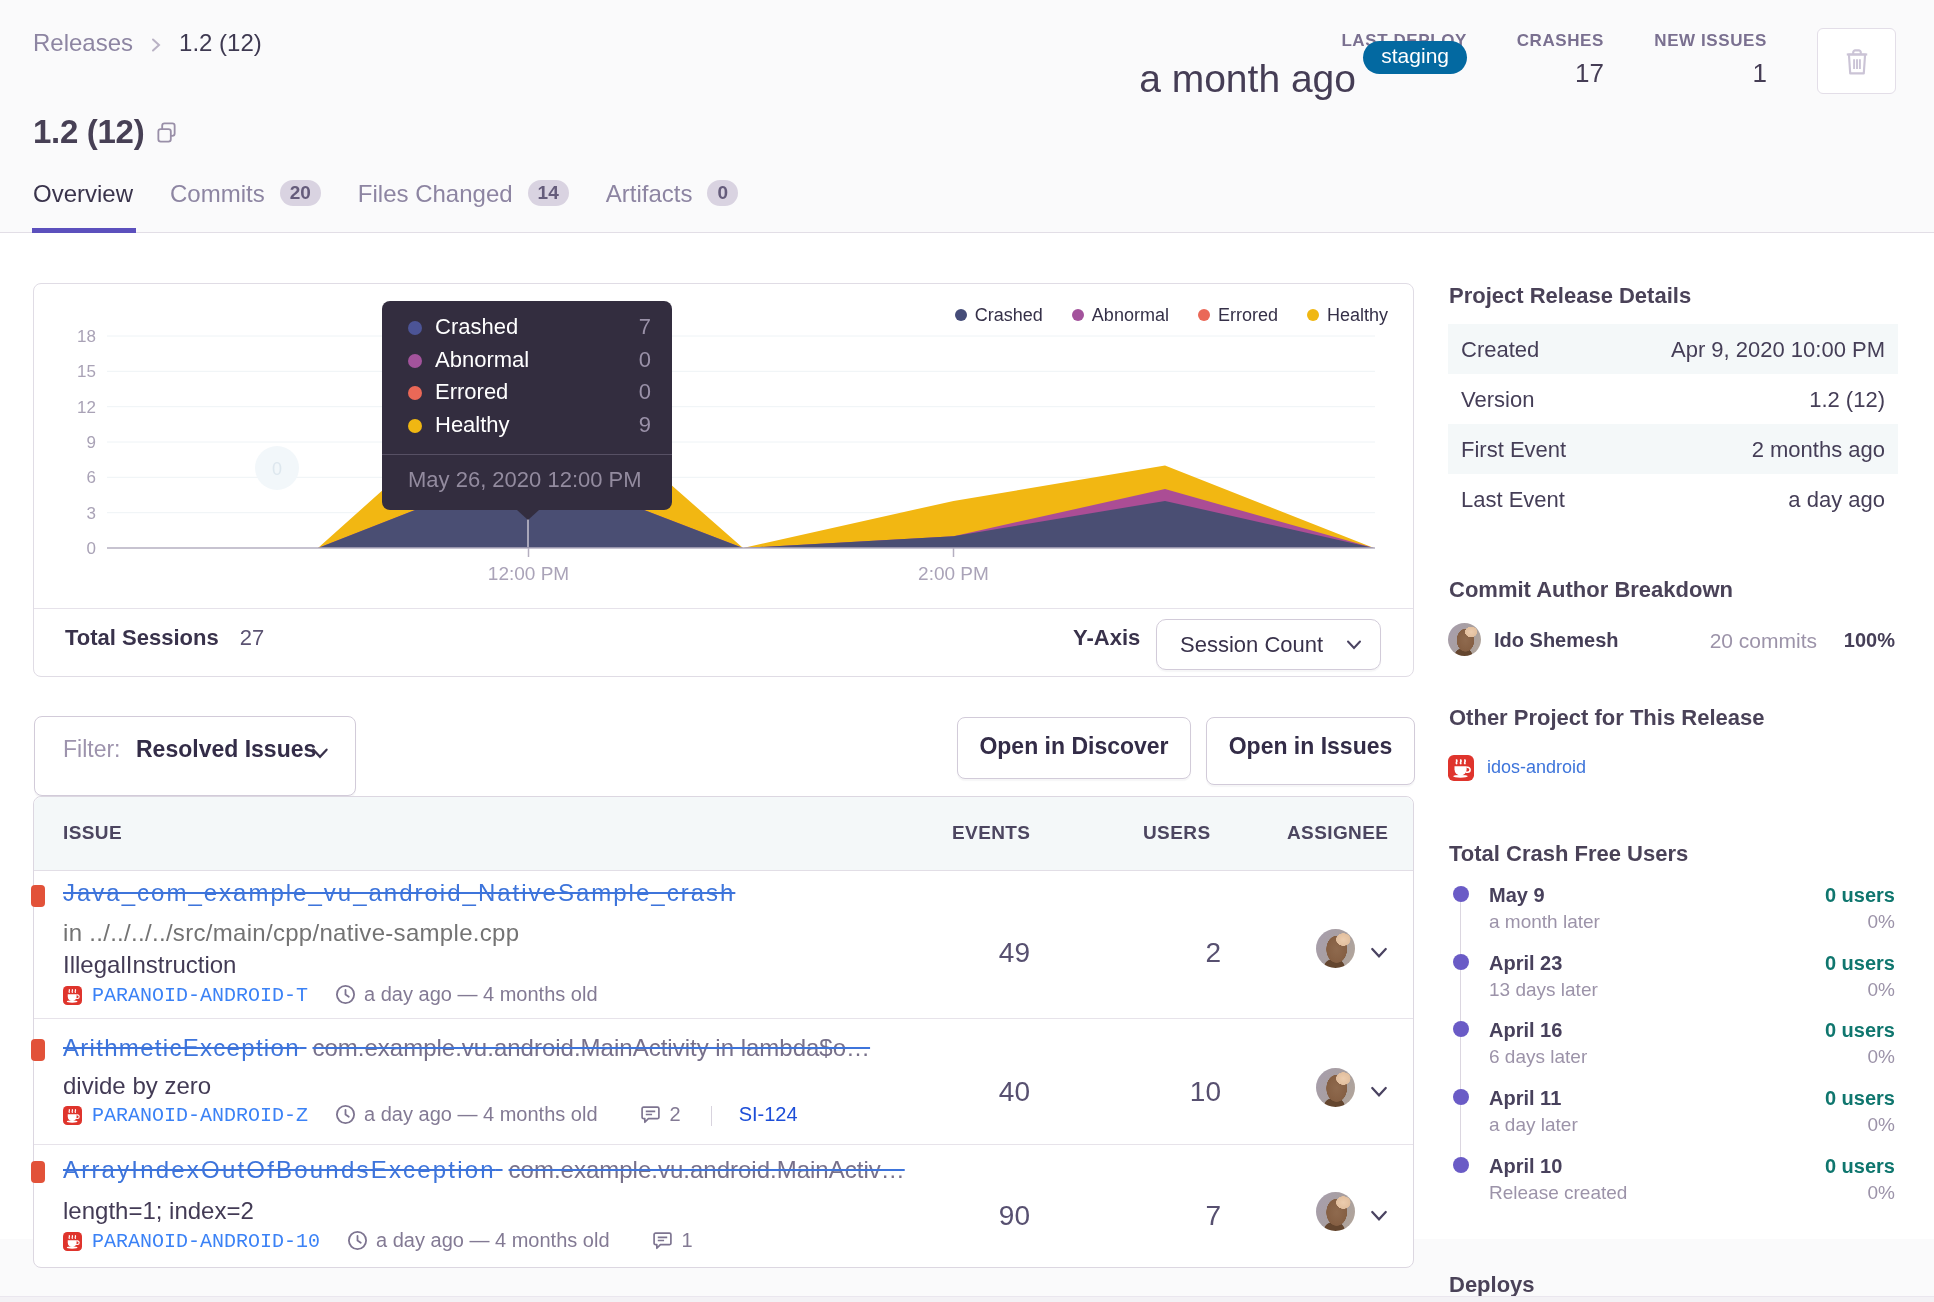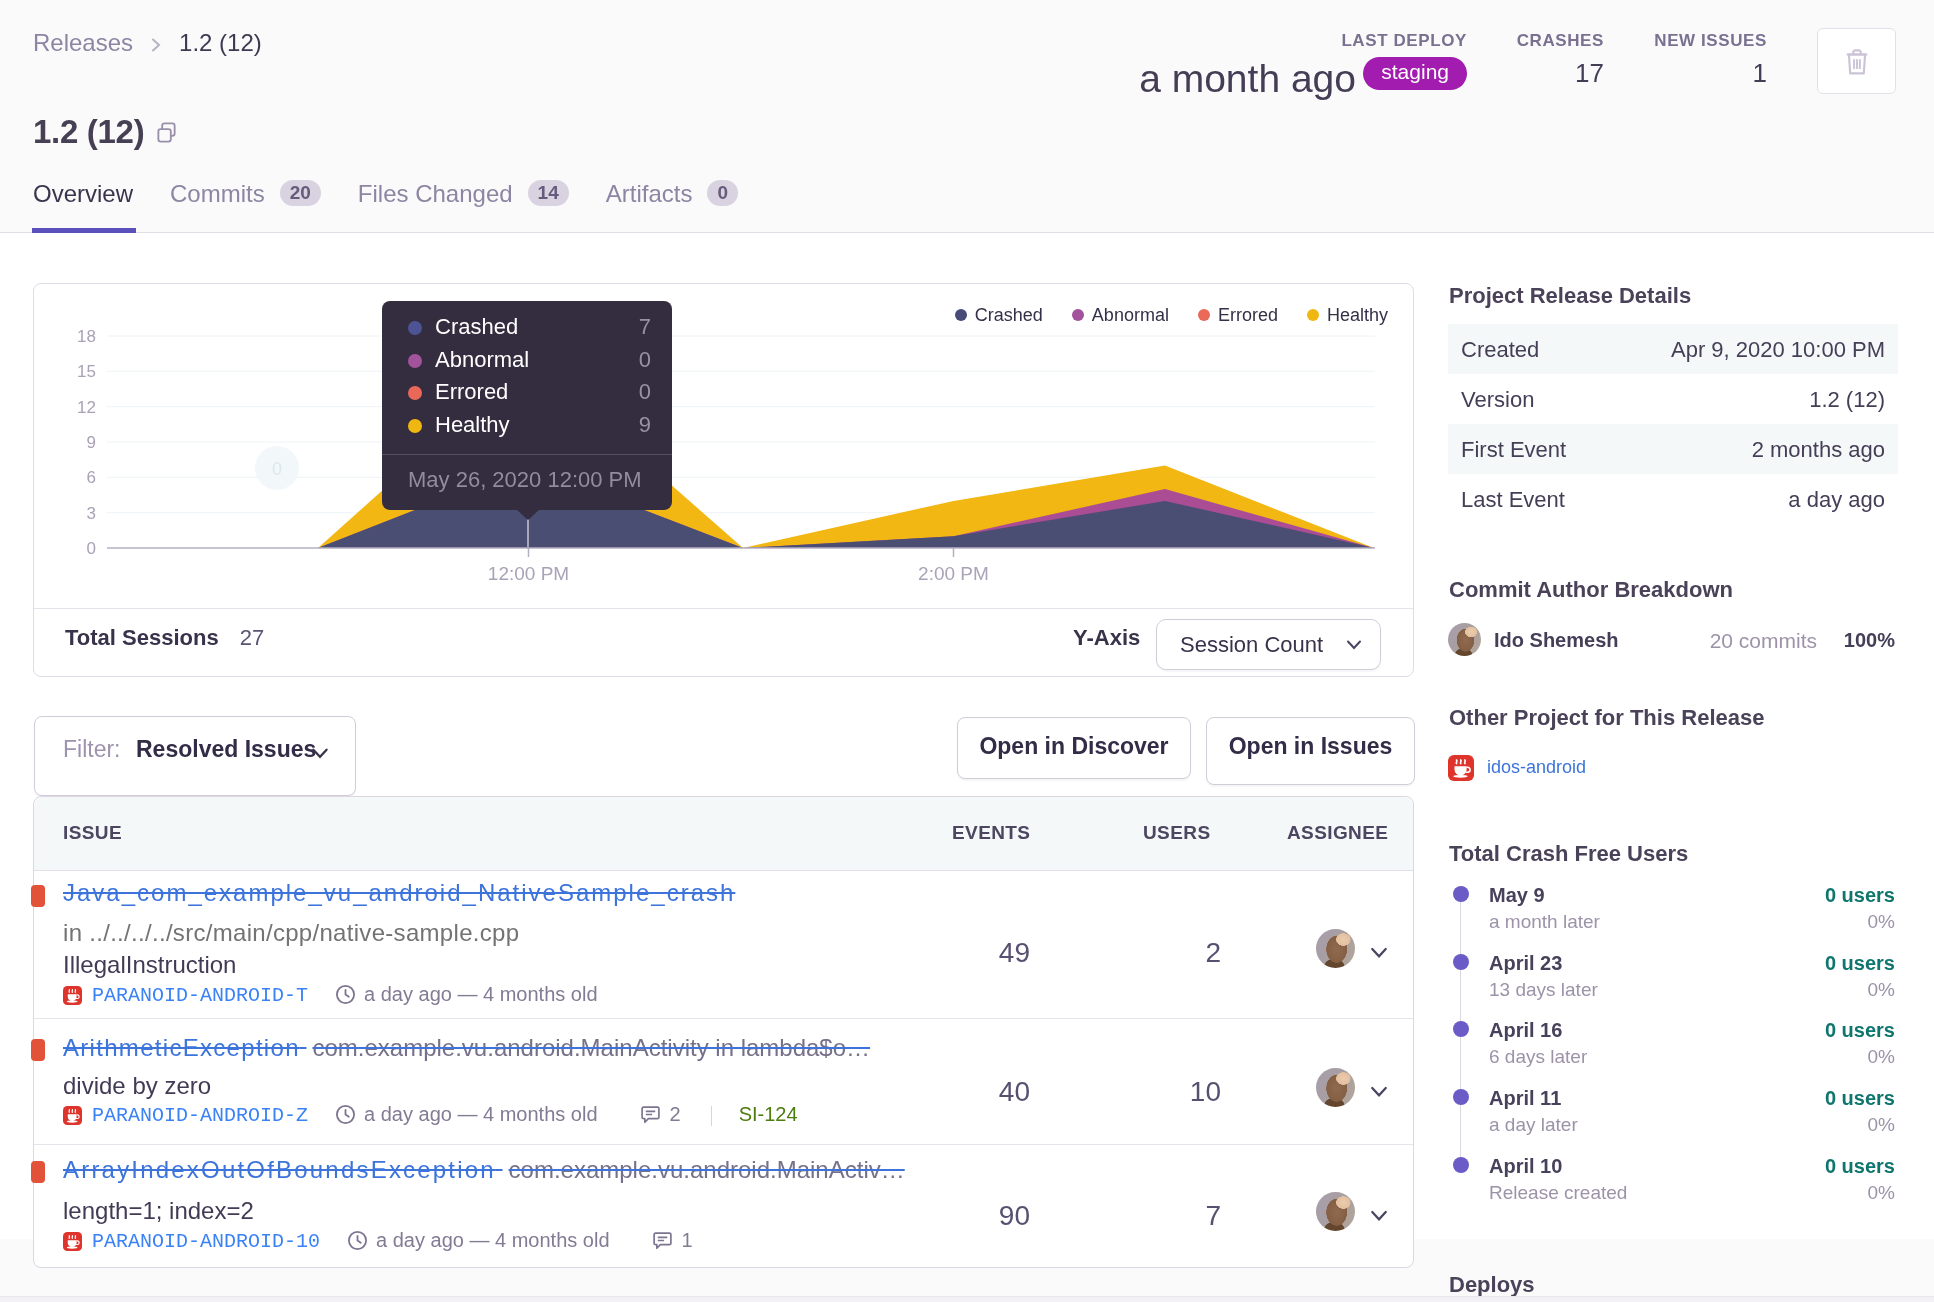--- a/index.html
+++ b/index.html
@@ -70,21 +70,21 @@
 <div class="abs copyic"><svg width="23" height="23" viewBox="0 0 24 24" fill="none" stroke="#998fa8" stroke-width="1.9">
       <rect x="7.5" y="2.5" width="13" height="13" rx="2.5"></rect>
       <rect x="3.5" y="8.5" width="13" height="13" rx="2.5" fill="#fafafb"></rect>
     </svg></div>
 <div class="abs tabs"><span class="tab active">Overview</span><span class="tab">Commits<span class="badge">20</span></span><span class="tab">Files Changed<span class="badge">14</span></span><span class="tab">Artifacts<span class="badge">0</span></span></div>
 <div class="abs tabline"></div>
 <div class="abs tabactive"></div>
 
 <div class="abs stat-label" style="right:467px; top:31px;">LAST DEPLOY</div>
 <div class="abs stat-val" style="right:578px; top:57px; font-size:39px;">a month ago</div>
-<div class="abs" style="right:467px; top:57px; height:33px; background:#a21caf; color:#fff; font-size:21px; border-radius:17px; padding:3px 18px 0;">staging</div>
+<div class="abs" style="right:467px; top:41px; height:33px; background:#0369a1; color:#fff; font-size:21px; border-radius:17px; padding:3px 18px 0;">staging</div>
 <div class="abs stat-label" style="right:330px; top:31px;">CRASHES</div>
 <div class="abs stat-val" style="right:330px; top:58px;">17</div>
 <div class="abs stat-label" style="right:167px; top:31px;">NEW ISSUES</div>
 <div class="abs stat-val" style="right:167px; top:58px;">1</div>
 <div class="abs" style="right:38px; top:28px; width:79px; height:66px; background:#fff; border:1px solid #e3dee8; border-radius:6px;">
 <svg width="26" height="28" viewBox="0 0 24 26" fill="none" stroke="#cbc4d6" stroke-width="2" style="position:absolute;left:26px;top:19px;">
       <path d="M2.5 6h19"></path>
       <path d="M8.5 6V4a1.8 1.8 0 0 1 1.8-1.8h3.4A1.8 1.8 0 0 1 15.5 4v2"></path>
       <path d="M4.5 6l1.2 17.5h12.6L19.5 6z" stroke-linejoin="round"></path>
       <path d="M9.3 10.5v9M12 10.5v9M14.7 10.5v9" stroke-width="1.8"></path>
@@ -214,21 +214,21 @@
           </g>
           <path fill="#fff" d="M5 8.6h9.3v2.6a4.65 4.65 0 0 1-9.3 0z"></path>
           <path fill="none" stroke="#fff" stroke-width="1.2" d="M14.2 9.4h.9a1.9 1.9 0 0 1 0 3.8h-1.3"></path>
           <ellipse cx="9.6" cy="16.4" rx="5.6" ry="1.1" fill="#fff"></ellipse>
         </svg><span class="imono" style="margin-left:10px;vertical-align:3px;">PARANOID-ANDROID-Z</span><span style="display:inline-block;width:27px;"></span><svg width="21" height="21" viewBox="0 0 20 20" fill="none" stroke="#7d7490" stroke-width="1.7" style="vertical-align:-1px">
           <circle cx="10" cy="10" r="8.2"></circle>
           <path d="M10 5.6V10l3.1 2.1" stroke-linecap="round"></path>
         </svg><span class="imeta" style="margin-left:8px;vertical-align:3px;">a day ago — 4 months old</span><span style="display:inline-block;width:42px;"></span><svg width="21" height="20" viewBox="0 0 20 19" fill="none" stroke="#7d7490" stroke-width="1.6" style="vertical-align:-1px">
           <path d="M2 3.4A1.4 1.4 0 0 1 3.4 2h13.2A1.4 1.4 0 0 1 18 3.4v8.2a1.4 1.4 0 0 1-1.4 1.4H8l-3.4 3.4V13H3.4A1.4 1.4 0 0 1 2 11.6z" stroke-linejoin="round"></path>
           <path d="M5.5 6h9M5.5 9h6"></path>
-        </svg><span class="imeta" style="margin-left:9px;vertical-align:3px;">2</span><span style="display:inline-block;margin:0 27px 0 30px;border-left:1px solid #d8d3de;height:20px;vertical-align:-2px;"></span><span class="imeta" style="vertical-align:3px;color:#4d7c0f;">SI-124</span></div>
+        </svg><span class="imeta" style="margin-left:9px;vertical-align:3px;">2</span><span style="display:inline-block;margin:0 27px 0 30px;border-left:1px solid #d8d3de;height:20px;vertical-align:-2px;"></span><span class="imeta" style="vertical-align:3px;color:#1d4ed8;">SI-124</span></div>
     <div class="inum" style="right:383px;top:57px;">40</div>
     <div class="inum" style="right:192px;top:57px;">10</div>
     <div class="avatar" style="right:58px;top:49px;"></div>
     <svg width="18" height="12" viewBox="0 0 16 10" style="position:absolute;right:25px;top:67px;">
         <path d="M2 1.5 L8 8 L14 1.5" fill="none" stroke="#4a4361" stroke-width="2" stroke-linecap="round"></path>
       </svg>
     <div class="rowline" style="bottom:0;"></div>
   </div>
 
   <div class="irow" style="top:348px;height:124px;">

